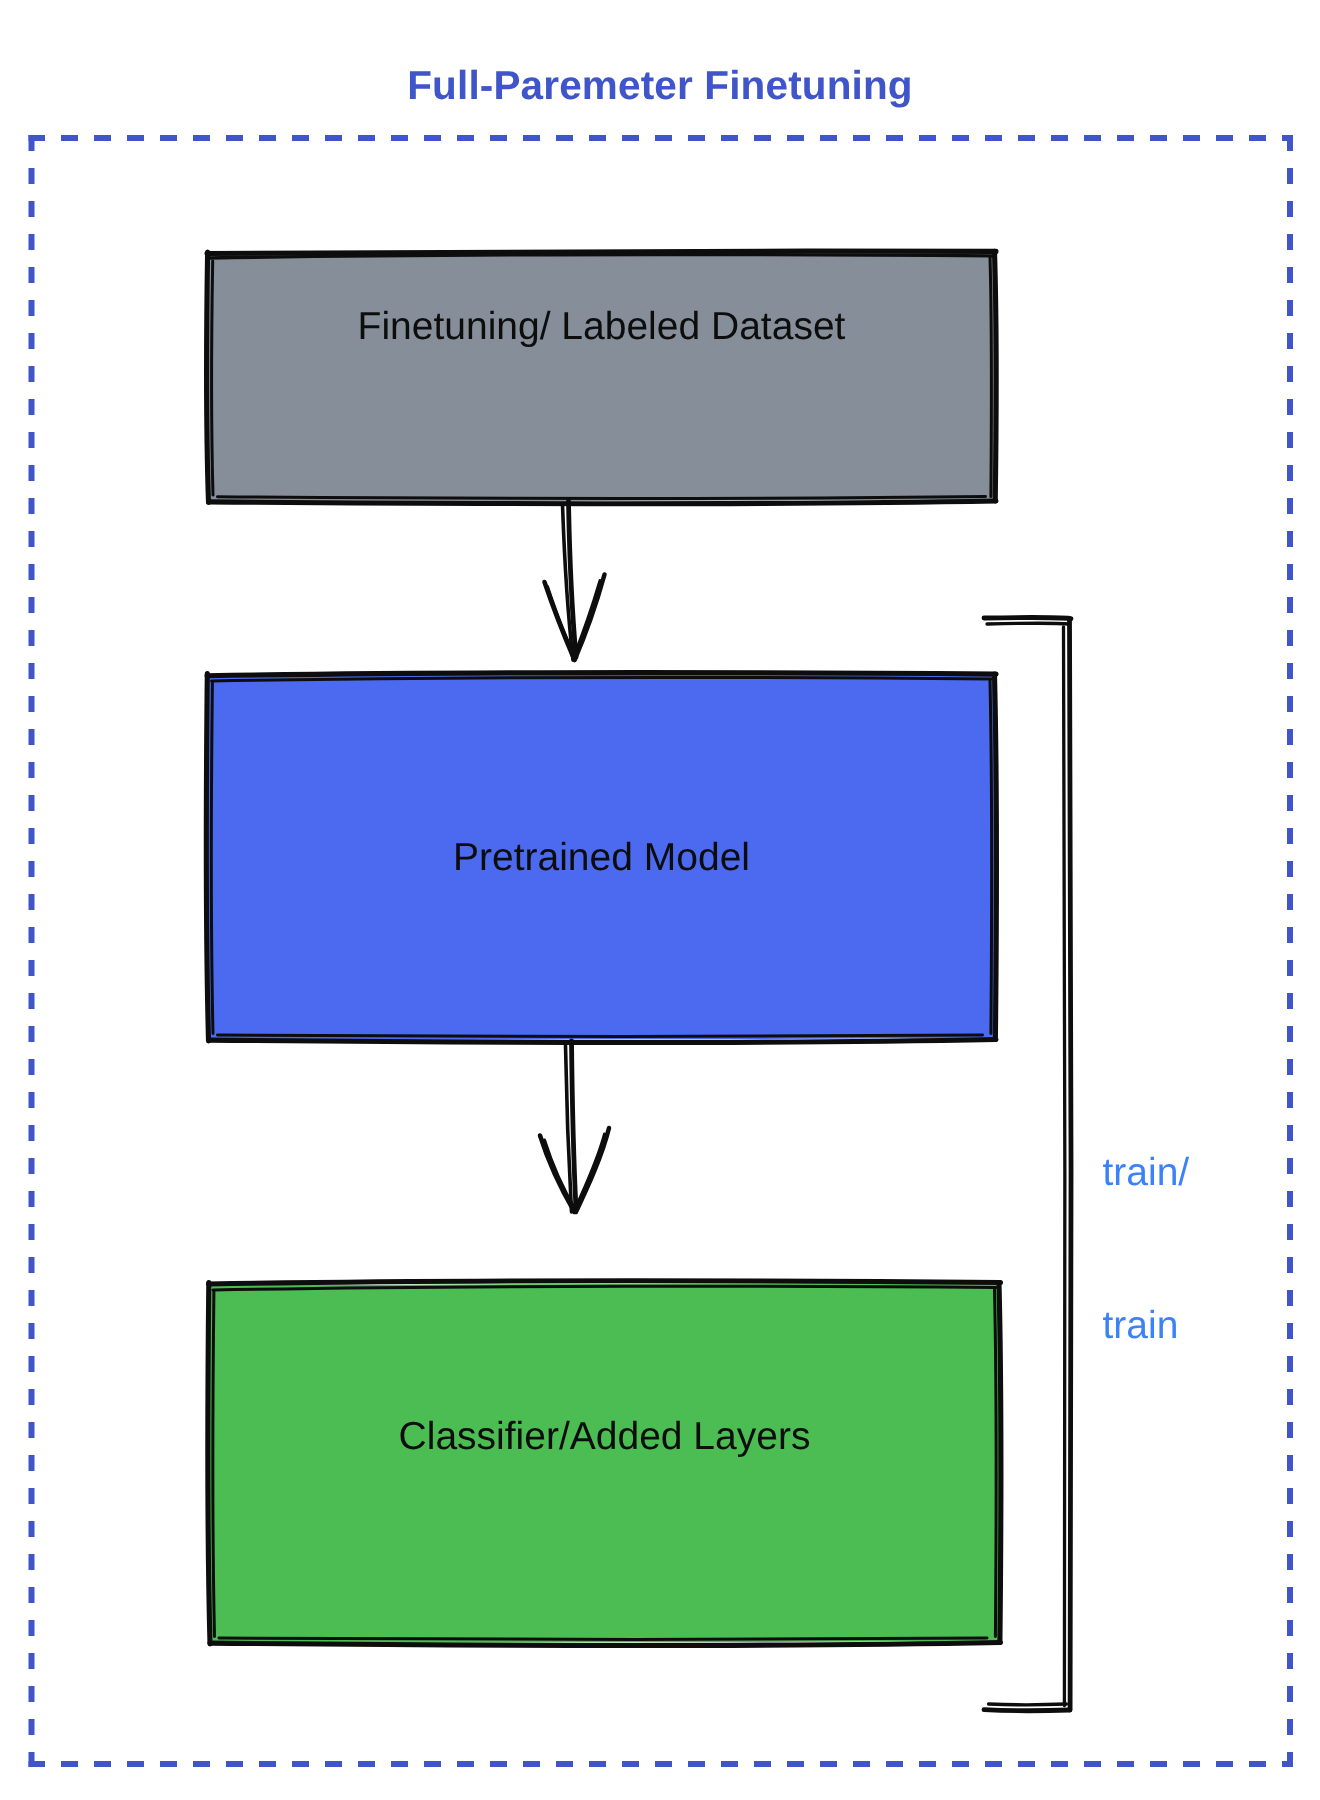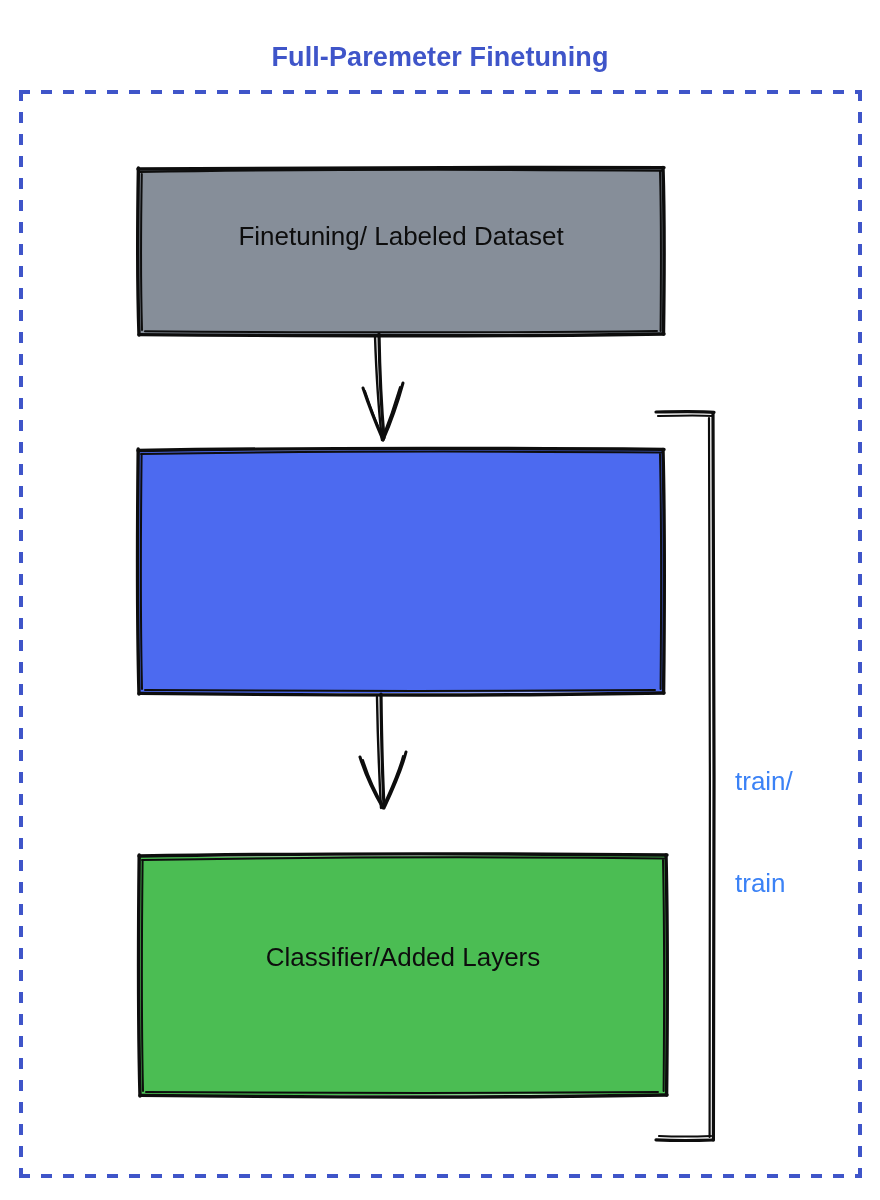--- a/index.html
+++ b/index.html
@@ -82,21 +82,21 @@
     font-weight: 400;
     text-align: center;
     white-space: nowrap;
     font-family: "Liberation Sans", sans-serif;
   }
 
   #box-dataset {
     left: 137px; top: 168px; width: 528px; height: 166px;
     align-items: flex-start;
   }
-  #box-dataset .node-label { margin-top: 53px; }
+  #box-dataset .node-label { margin-top: 34px; }
 
   #box-pretrained {
     left: 137px; top: 449px; width: 528px; height: 244px;
   }
 
   #box-classifier {
     left: 138px; top: 855px; width: 530px; height: 204px;
   }
 
   
@@ -154,20 +154,21 @@
       <path d="M12,12 L536,10 L537,253 L11,255 Z" fill="#4c6af0"></path>
       <path d="M11,11.5 C150,9.2 360,9.0 537,10.4" fill="none" stroke="#0d0d0d" stroke-width="3.4" stroke-linecap="round"></path>
       <path d="M14,15 C190,12 400,12.4 534,13.6" fill="none" stroke="#0d0d0d" stroke-width="2.0" stroke-linecap="round"></path>
       <path d="M536,10.4 C537.8,85 537.4,180 536.6,254" fill="none" stroke="#0d0d0d" stroke-width="3.4" stroke-linecap="round"></path>
       <path d="M533,15 C534.6,88 534.2,178 533.6,250" fill="none" stroke="#0d0d0d" stroke-width="2.0" stroke-linecap="round"></path>
       <path d="M537,254 C400,256.6 190,256.2 12,254.4" fill="none" stroke="#0d0d0d" stroke-width="3.4" stroke-linecap="round"></path>
       <path d="M528,251 C370,252.6 170,252.2 18,251" fill="none" stroke="#0d0d0d" stroke-width="2.0" stroke-linecap="round"></path>
       <path d="M12,255 C10.0,180 10.4,85 11.2,10" fill="none" stroke="#0d0d0d" stroke-width="3.4" stroke-linecap="round"></path>
       <path d="M15,250 C13.4,178 13.8,86 14.6,16" fill="none" stroke="#0d0d0d" stroke-width="2.0" stroke-linecap="round"></path>
     </svg>
+    <div class="node-label">Pretrained Model</div>
   </div>
 
   <div class="node-box" id="box-classifier">
     <svg class="sketch-svg" width="550" height="260" viewBox="0 0 550 260">
       <path d="M12,12 L538,10 L539,249 L11,251 Z" fill="#4bbd53"></path>
       <path d="M11,11 C150,8.6 360,8.4 539,10" fill="none" stroke="#0d0d0d" stroke-width="3.4" stroke-linecap="round"></path>
       <path d="M14,15 C190,12 400,12 536,13.4" fill="none" stroke="#0d0d0d" stroke-width="2.0" stroke-linecap="round"></path>
       <path d="M538,10 C539.8,84 539.4,176 538.6,250" fill="none" stroke="#0d0d0d" stroke-width="3.4" stroke-linecap="round"></path>
       <path d="M535,15 C536.6,86 536.2,174 535.6,246" fill="none" stroke="#0d0d0d" stroke-width="2.0" stroke-linecap="round"></path>
       <path d="M539,250 C400,252.6 190,252.2 12,250.4" fill="none" stroke="#0d0d0d" stroke-width="3.4" stroke-linecap="round"></path>

